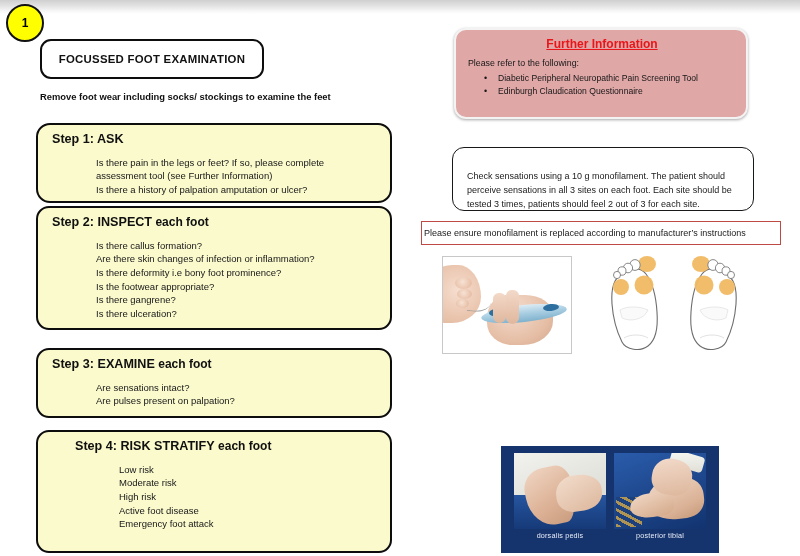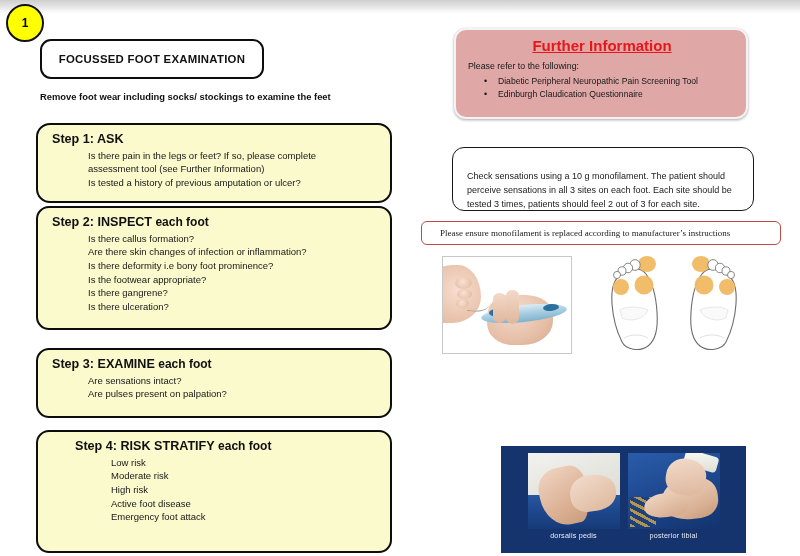--- a/index.html
+++ b/index.html
@@ -90,21 +90,21 @@
     font-weight: bold;
     color: #101010;
     line-height: 1.25;
     margin-bottom: 1px;
   }
   .step-head .each-foot {
     font-size: 12px;
     font-weight: bold;
   }
   .step-list {
-    margin: 0;
+    margin: 8px;
     padding: 0 0 0 36px;
     list-style: none;
   }
   .step-list li {
     font-size: 9.5px;
     line-height: 1.44;
     color: #171717;
   }
 
   #step-1 { top: 123px; height: 80px; border-radius: 14px; }
@@ -120,21 +120,21 @@
     box-sizing: border-box;
     background: #e0a7a7;
     border: 2px solid #f3f3f3;
     border-radius: 12px;
     box-shadow: 0 1px 3px rgba(0,0,0,0.35);
     padding: 7px 10px 8px 12px;
   }
   #further-info .fi-title {
     text-align: center;
     color: #e8161a;
-    font-size: 15px;
+    font-size: 12px;
     font-weight: bold;
     text-decoration: underline;
     margin-bottom: 7px;
   }
   #further-info .fi-lead {
     font-size: 8.8px;
     color: #161616;
     margin-bottom: 4px;
   }
   #further-info ul {
@@ -174,25 +174,24 @@
   #monofilament-note { left: 452px; top: 147px; width: 302px; height: 64px; }
   #pulses-note       { left: 452px; top: 375px; width: 300px; height: 57px; }
 
   #replace-note {
     position: absolute;
     left: 421px; top: 221px;
     width: 360px; height: 24px;
     box-sizing: border-box;
     background: #ffffff;
     border: 1.6px solid #bf4a45;
-    border-radius: 6px;
+    border-radius: 0;
     display: flex;
     align-items: center;
-    padding-left: 18px;
-    font-family: Liberation Serif, serif;
+    padding-left: 2px;
   }
   #replace-note span {
     font-size: 9px;
     color: #1a1a1a;
   }
 
   
   #monofilament-photo {
     position: absolute;
     left: 442px; top: 256px;
@@ -265,21 +264,21 @@
   #foot-sites {
     position: absolute;
     left: 600px; top: 252px;
     width: 148px; height: 104px;
   }
 
   
   #pulse-photos {
     position: absolute;
     left: 501px; top: 446px;
-    width: 245px; height: 107px;
+    width: 218px; height: 107px;
     box-sizing: border-box;
     background: #15336d;
     padding: 7px 8px 4px 8px;
     display: flex;
     gap: 8px;
     justify-content: center;
   }
   .pulse-item {
     width: 92px;
     display: flex;
@@ -380,21 +379,21 @@
     <span class="title-text">FOCUSSED FOOT EXAMINATION</span>
   </div>
 
   <div class="step-box" id="step-1">
     <div class="step-head">
       <span>Step 1: ASK</span><span class="each-foot"></span>
     </div>
     <ul class="step-list">
       <li>Is there pain in the legs or feet? If so, please complete</li>
       <li>assessment tool (see Further Information)</li>
-      <li>Is tested a history of previous amputation or ulcer?</li>
+      <li>Is there a history of palpation amputation or ulcer?</li>
     </ul>
   </div>
 
   <div class="step-box" id="step-2">
     <div class="step-head">
       <span>Step 2: INSPECT</span><span class="each-foot"> each foot</span>
     </div>
     <ul class="step-list">
       <li>Is there callus formation?</li>
       <li>Are there skin changes of infection or inflammation?</li>

